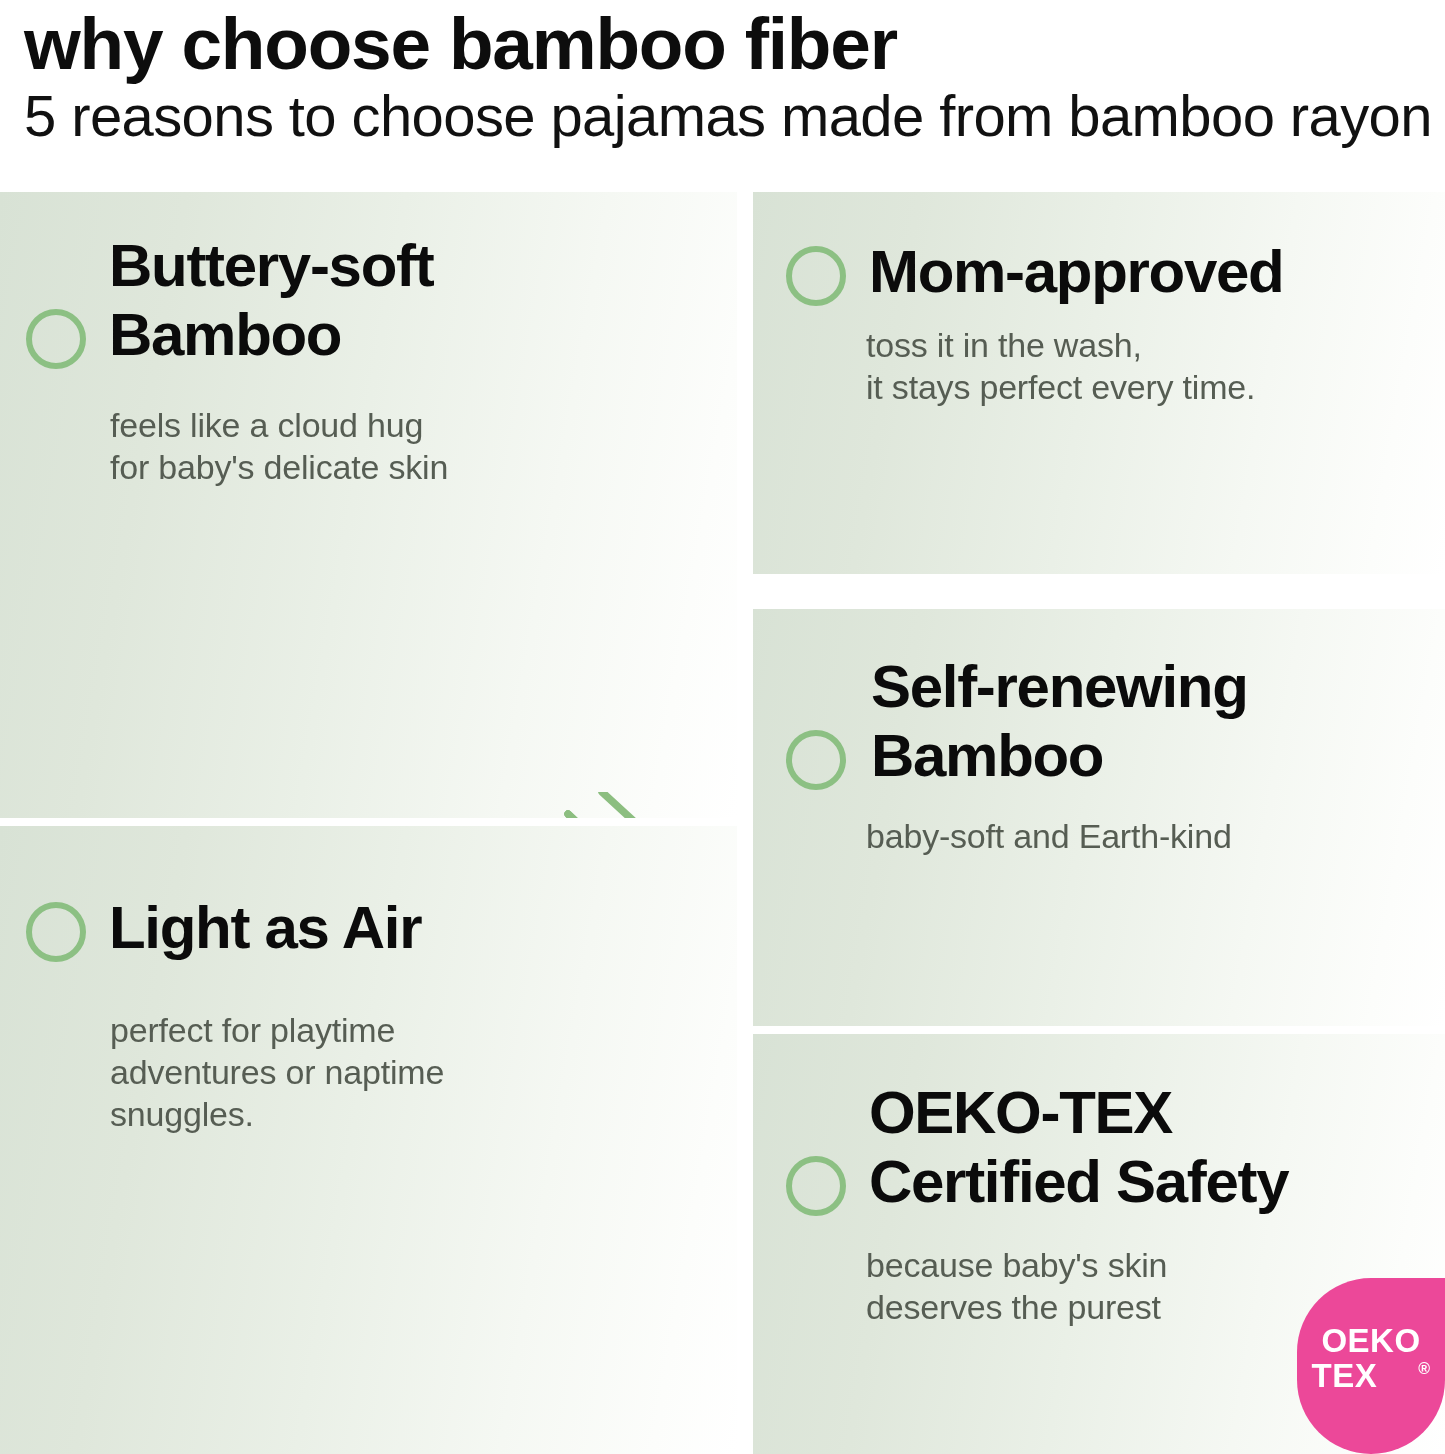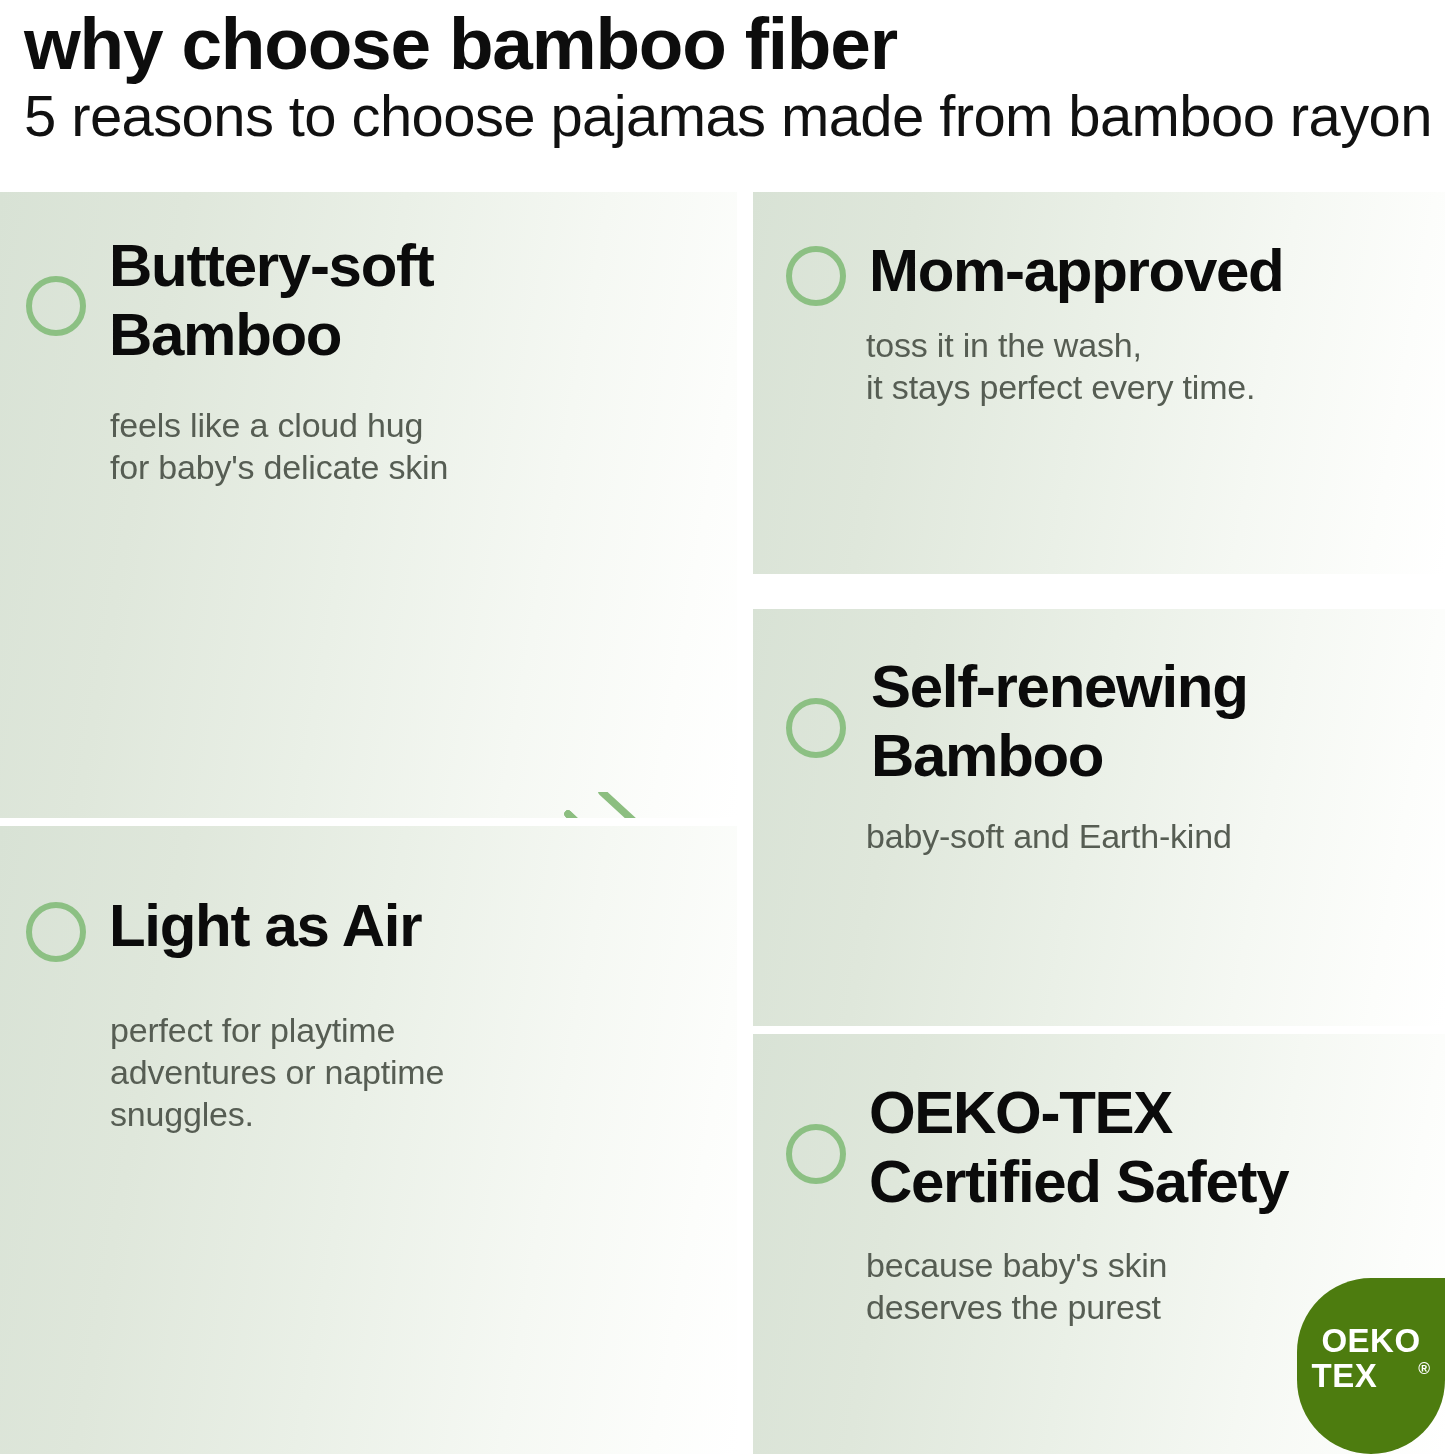--- a/index.html
+++ b/index.html
@@ -51,21 +51,21 @@
   }
   .card-inner {
     position: relative;
     width: 100%;
     height: 100%;
   }
 
   .card-head {
     position: absolute;
     display: flex;
-    align-items: center;
+    align-items: flex-end;
   }
   .bullet {
     flex: 0 0 auto;
     width: 60px;
     height: 60px;
     border: 6px solid #8cc083;
     border-radius: 50%;
     background: transparent;
   }
   .card-title {
@@ -124,21 +124,21 @@
 
   .icon svg { display: block; width: 100%; height: 100%; }
 
   
   #oeko-badge {
     position: absolute;
     left: 1297px;
     top: 1278px;
     width: 148px;
     height: 176px;
-    background: #4d7c0f;
+    background: #ec4899;
     border-radius: 86px 0 86px 86px;
     display: flex;
     flex-direction: column;
     align-items: center;
     justify-content: center;
     padding-bottom: 16px;
   }
   .oeko-line1 {
     color: #ffffff;
     font-size: 33px;

